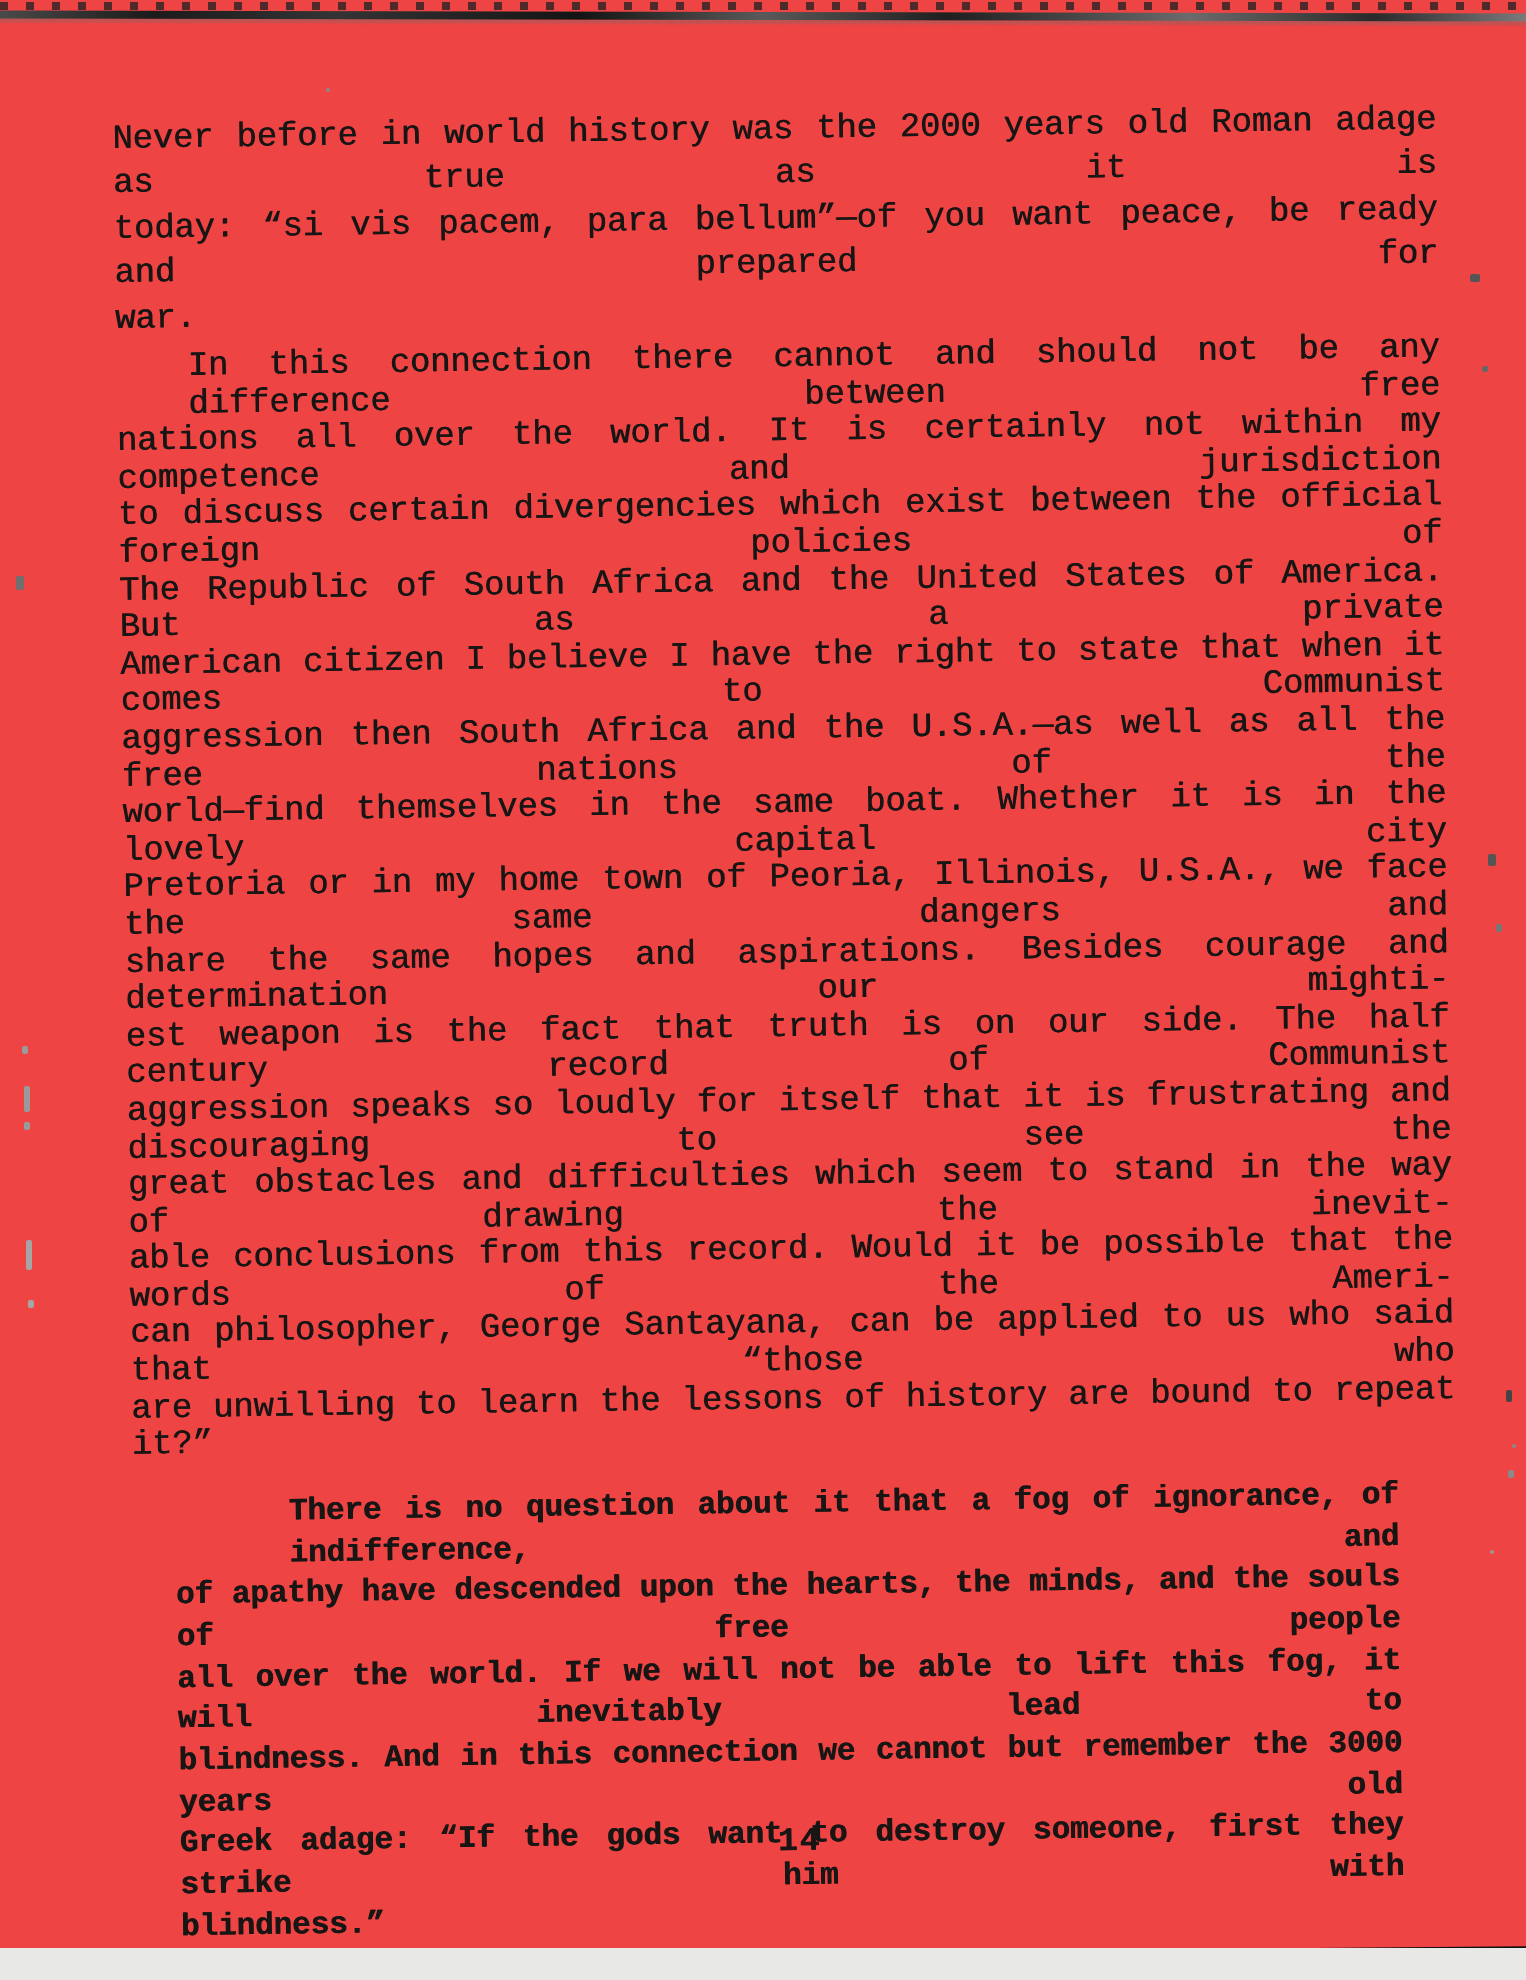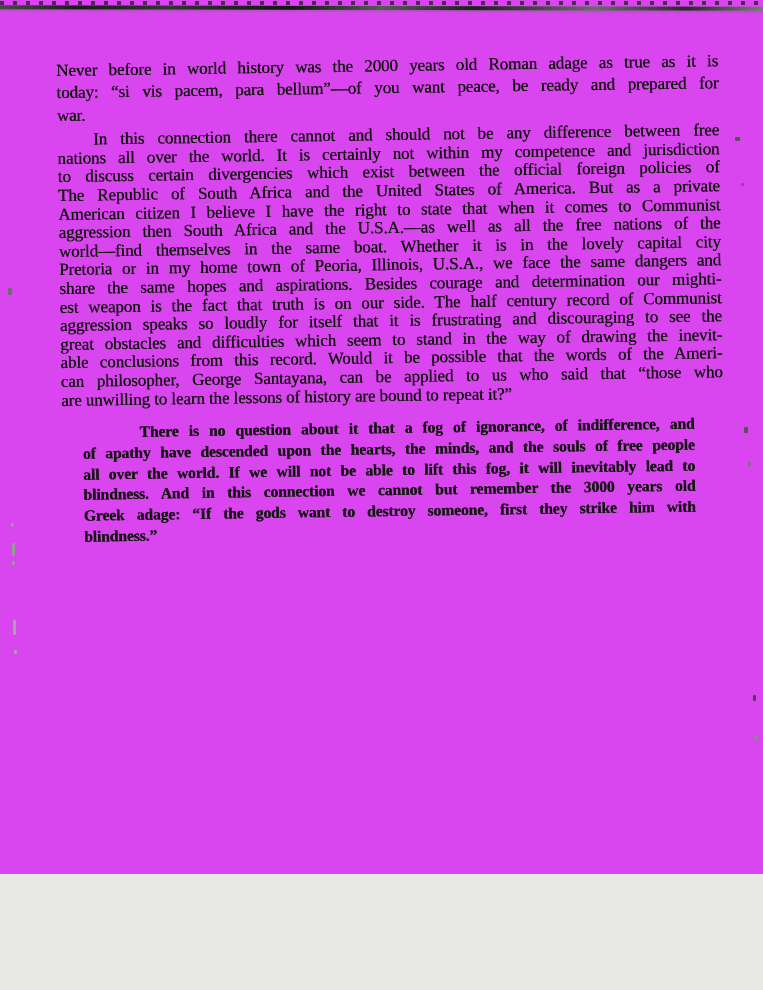--- a/index.html
+++ b/index.html
@@ -1,22 +1,22 @@
 <!DOCTYPE html>
 <html><head>
 <meta charset="utf-8">
 <style>
   html,body { margin:0; padding:0; background:#e8e8e6; }
   .page {
     position:relative;
-    width:763px; height:874px;
+    width:763px; height:974px;
     margin:0 auto;
-    background:#d946ef;
+    background:#ef4444;
     overflow:hidden;
-    font-family:Liberation Serif, serif;
+    font-family:Liberation Mono, monospace;
     color:#171614;
   }
 
   
   .scan-top { position:absolute; top:0; left:0; width:100%; height:18px; }
   .scan-top::before {
     content:""; position:absolute; top:1px; left:0; right:0; height:4px;
     background:repeating-linear-gradient(90deg, rgba(35,35,35,.78) 0 4px, rgba(0,0,0,0) 4px 13px);
   }
   .scan-top::after {

